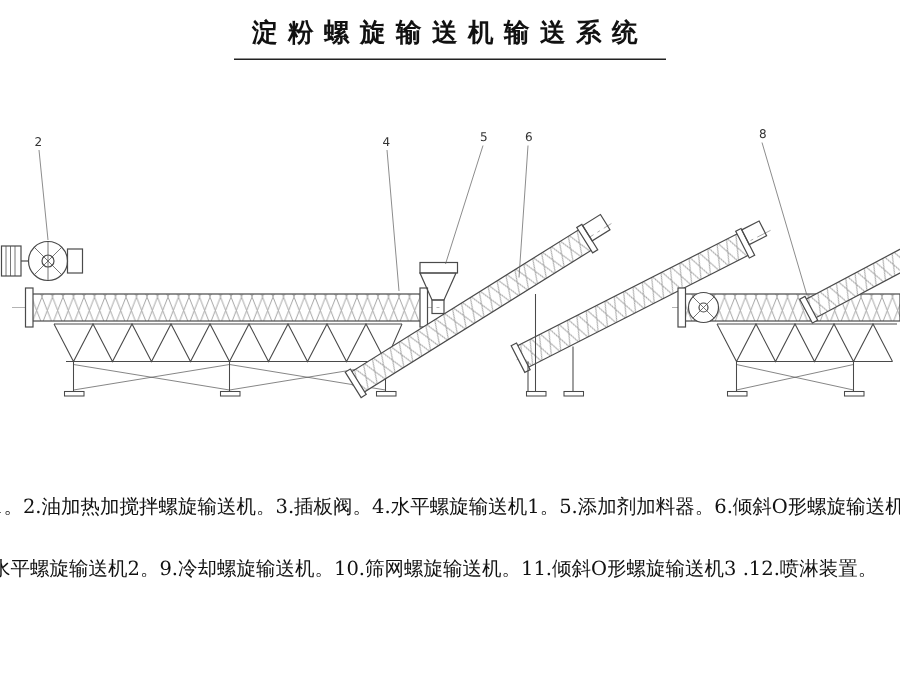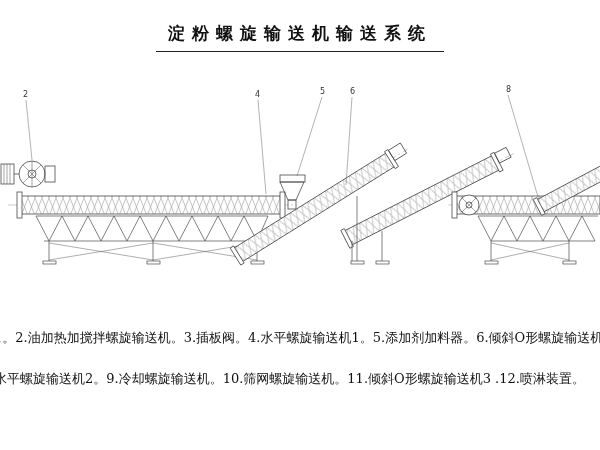--- a/index.html
+++ b/index.html
@@ -2,21 +2,21 @@
 <html><head>
 <meta charset="utf-8">
 <style>
   html,body{margin:0;padding:0;}
   body{
     width:600px;height:450px;position:relative;overflow:hidden;
     background:#ffffff;font-family:"DejaVu Serif",serif;
   }
   .title-wrap{position:absolute;top:10px;left:0;width:600px;text-align:center;}
   .title-wrap h1{
-    display:inline-block;margin:12px;font-size:17px;font-weight:bold;color:#111;
+    display:inline-block;margin:0;font-size:17px;font-weight:bold;color:#111;
     letter-spacing:7px;border-bottom:1.5px solid #222;padding:0 12px 6px 12px;
     font-family:"DejaVu Serif",serif;
   }
   .drawing{position:absolute;left:0;top:0;width:600px;height:450px;}
   .caption{
     position:absolute;left:-6px;top:329px;width:620px;color:#111;
     font-size:13px;font-family:"DejaVu Serif",serif;
   }
   .cap-line{white-space:nowrap;}
   .cap-line + .cap-line{margin-top:23px;}

